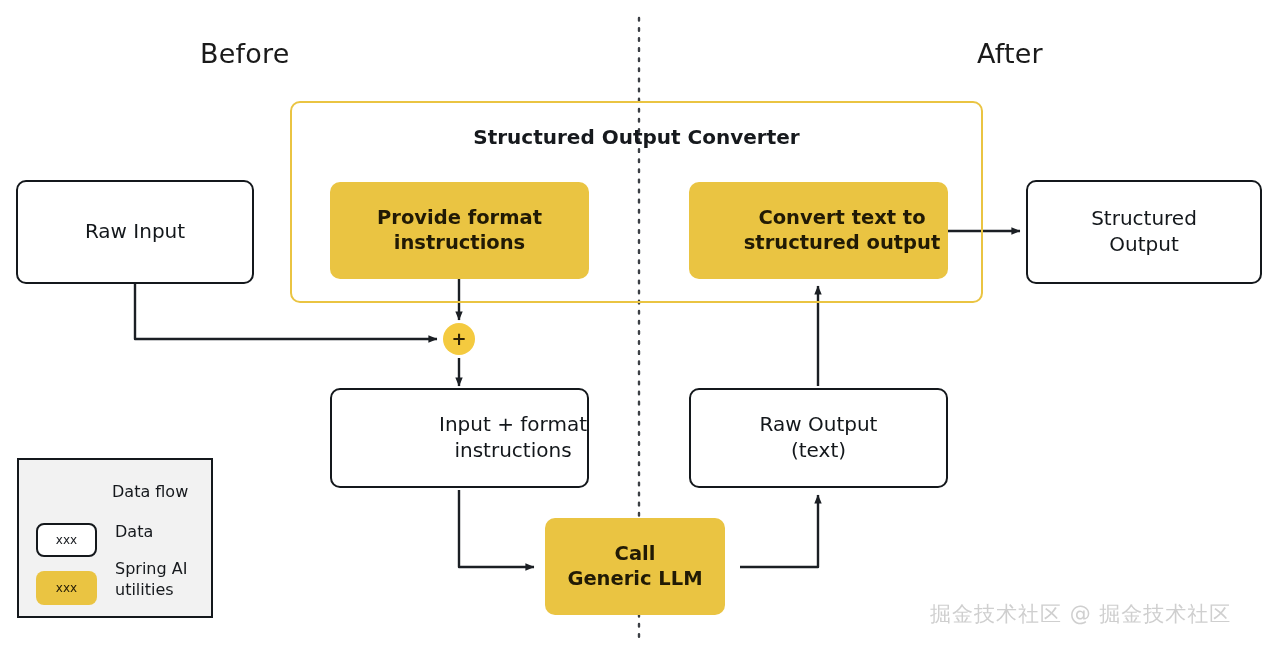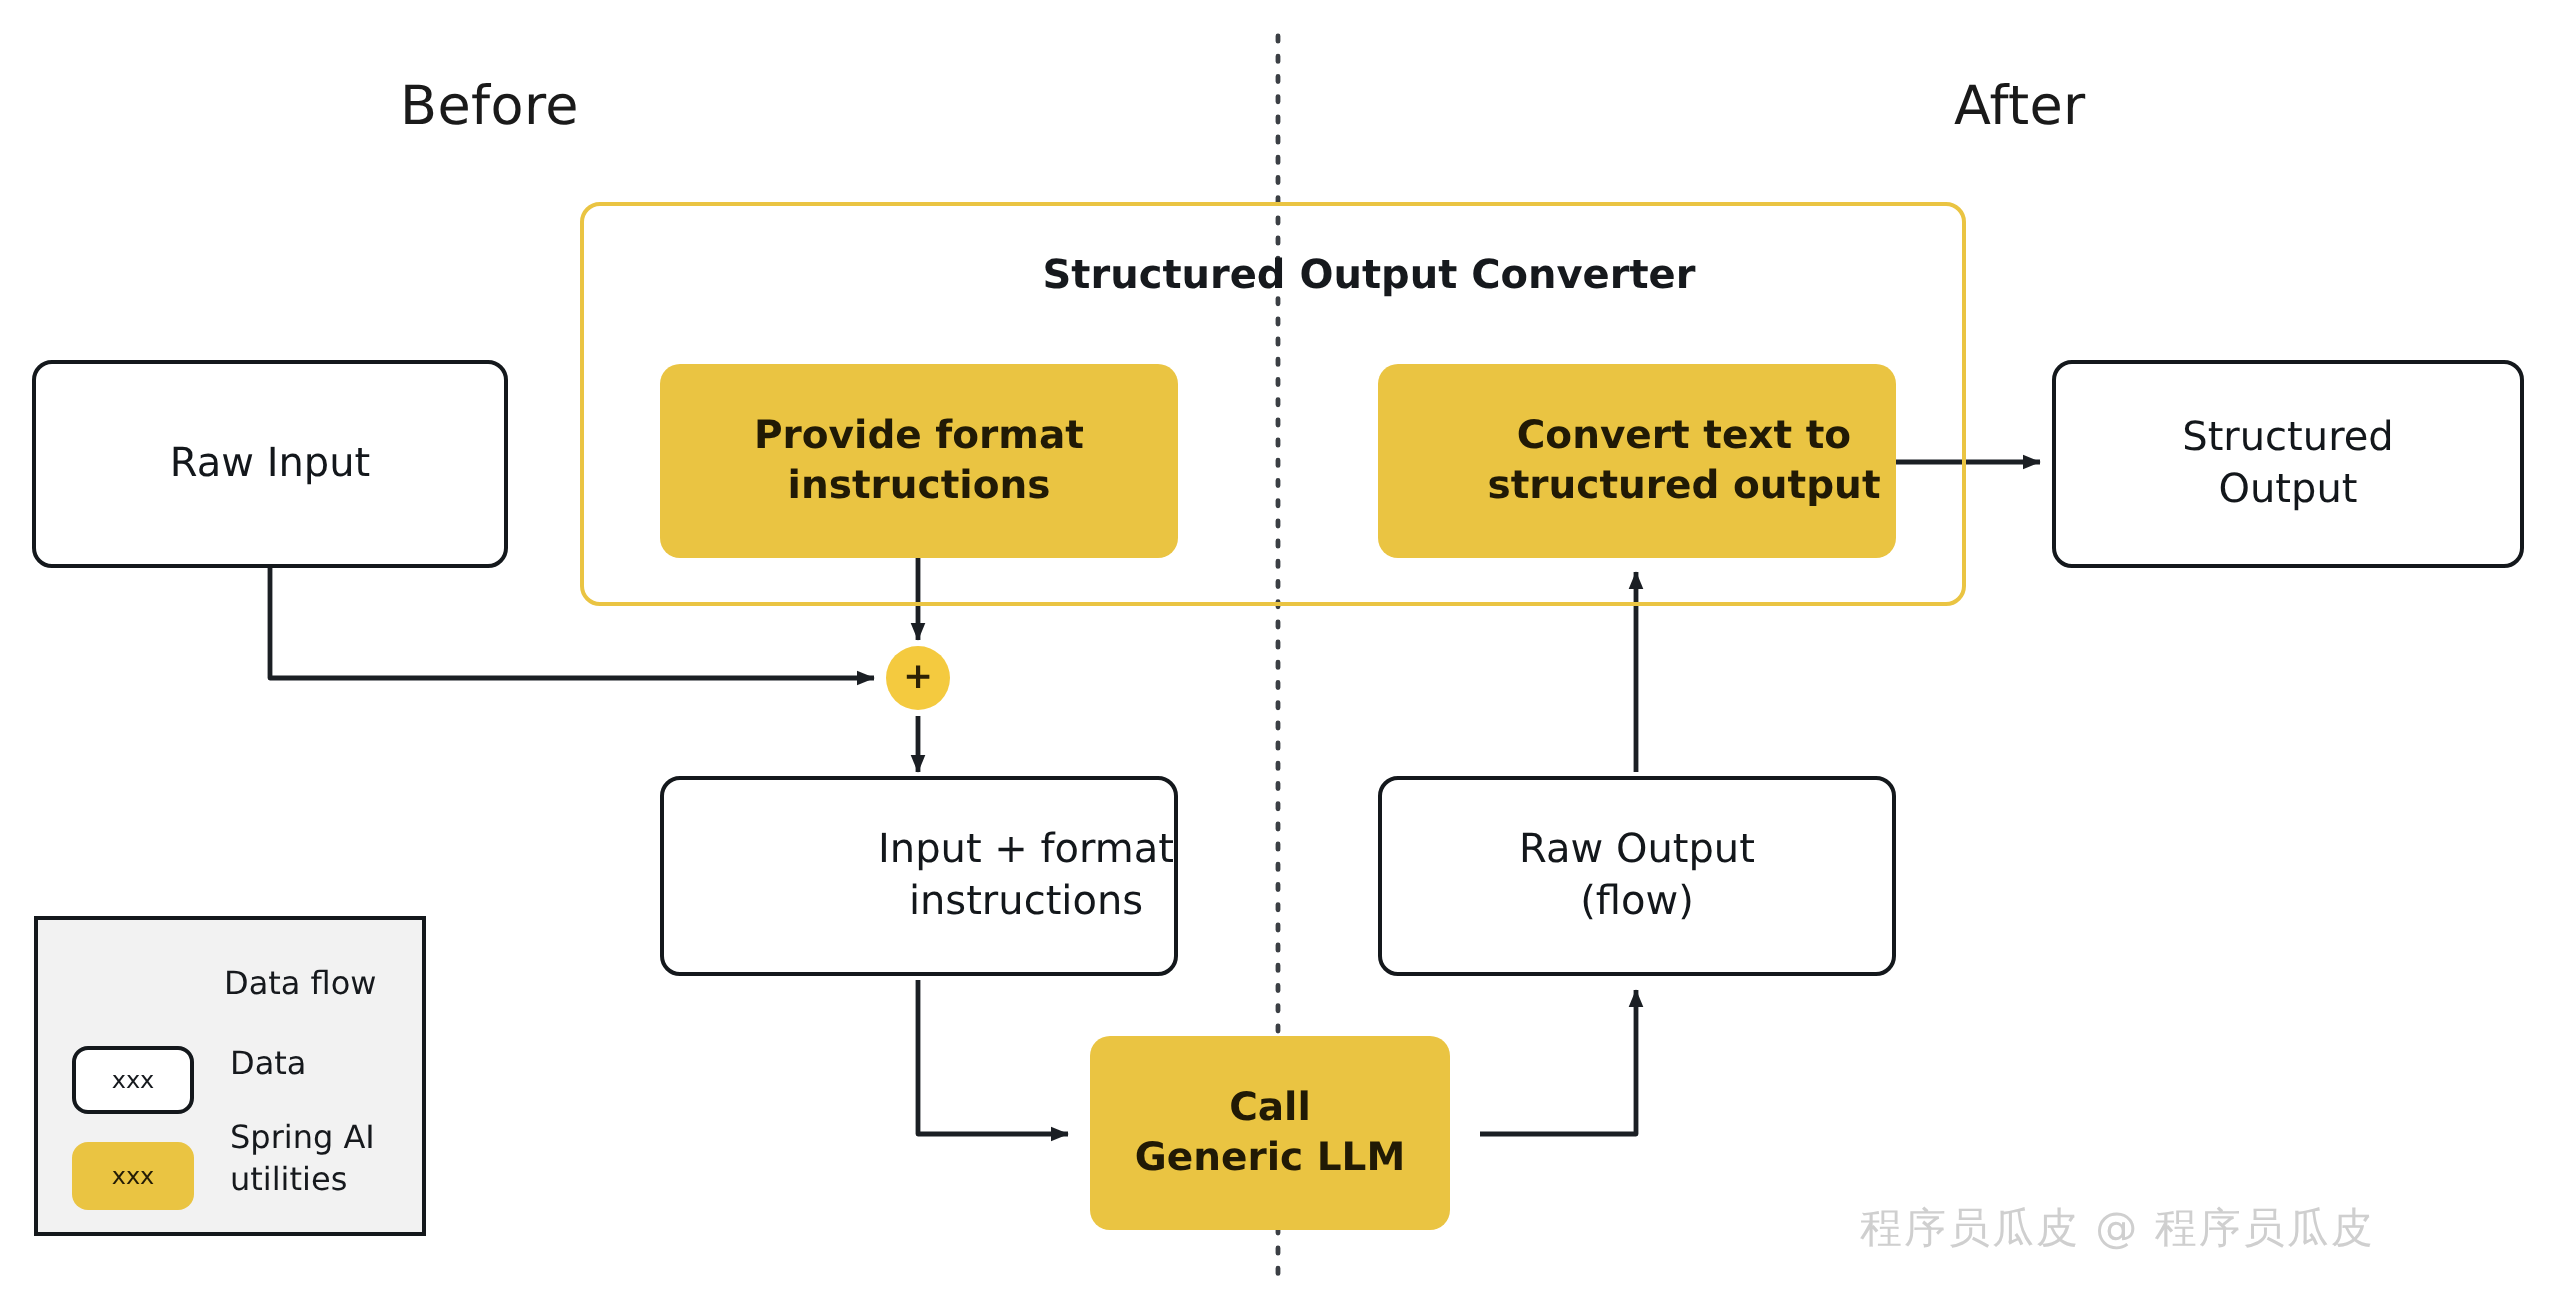--- a/index.html
+++ b/index.html
@@ -63,21 +63,20 @@
     border-radius: 10px;
     background: transparent;
   }
   .group-title {
     position: absolute;
     width: 100%;
     text-align: center;
     font-size: 20px;
     font-weight: bold;
     color: #16191d;
-    padding-left: 48px;
   }
   .plus-node {
     position: absolute;
     width: 32px;
     height: 32px;
     border-radius: 50%;
     background: #f4ca3f;
     display: flex;
     align-items: center;
     justify-content: center;
@@ -205,21 +204,21 @@
   <div class="node node-data" style="left:330px; top:388px; width:259px; height:100px;justify-content:flex-end;">
     <span>
       <span>Input + format</span><br>
       <span>instructions</span>
     </span>
   </div>
 
   <div class="node node-data" style="left:689px; top:388px; width:259px; height:100px;">
     <span>
       <span>Raw Output</span><br>
-      <span>(flow)</span>
+      <span>(text)</span>
     </span>
   </div>
 
   <div class="node node-util" style="left:545px; top:518px; width:180px; height:97px;">
     <span>
       <span>Call</span><br>
       <span>Generic LLM</span>
     </span>
   </div>
 
@@ -236,15 +235,15 @@
 
     <div class="legend-row" style="left:17px; top:95px;">
       <span class="legend-chip util">xxx</span>
       <span class="legend-label" style="margin-left:18px;">
         <span>Spring AI</span><br>
         <span>utilities</span>
       </span>
     </div>
   </div>
 
-  <div class="watermark" style="left:930px; top:600px;">程序员瓜皮 @ 程序员瓜皮</div>
+  <div class="watermark" style="left:930px; top:600px;">掘金技术社区 @ 掘金技术社区</div>
 
 </div>
 
 </body></html>

